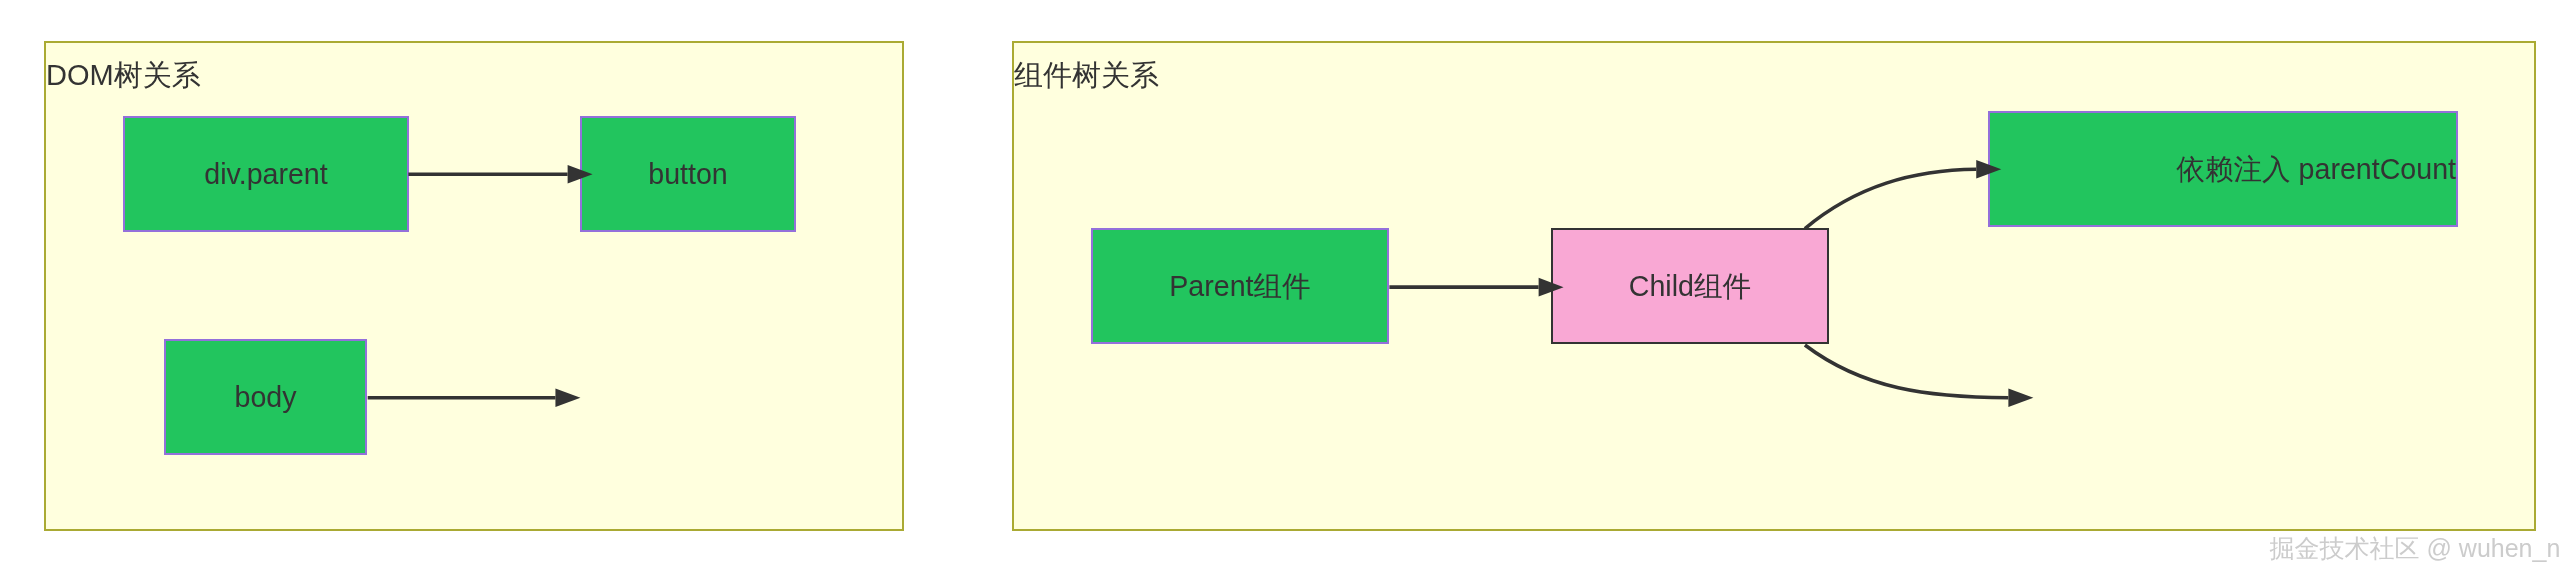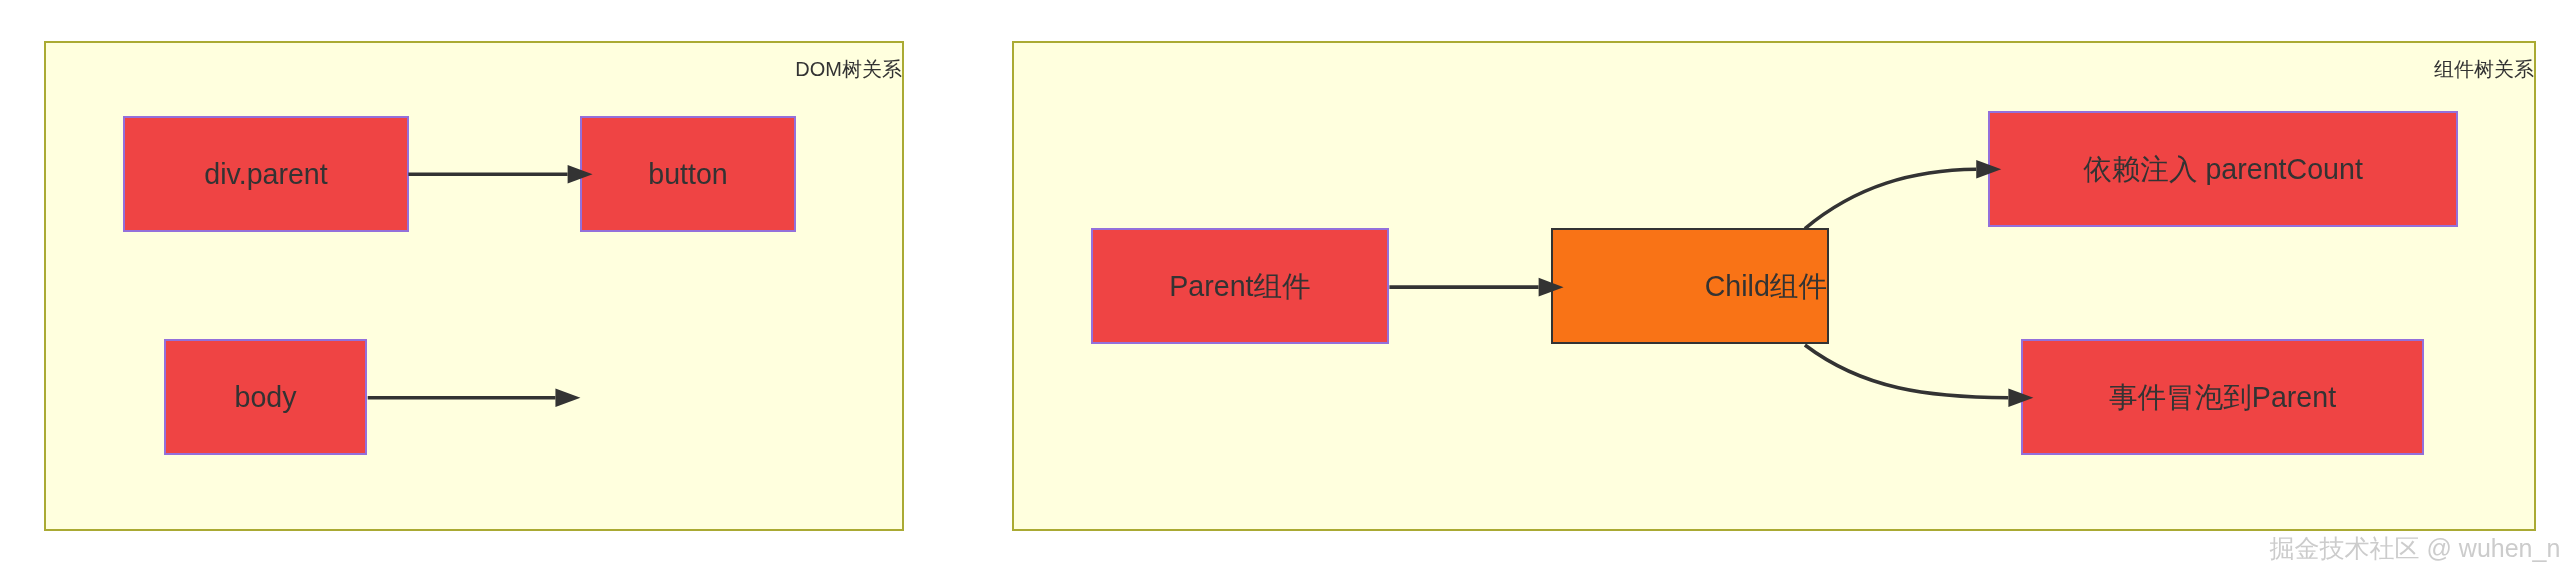--- a/index.html
+++ b/index.html
@@ -1,25 +1,25 @@
 <!DOCTYPE html>
 <html style="font-size:11.4px"><head>
 <meta charset="utf-8">
 <style>
   html,body{margin:0;padding:0;background:#ffffff;}
   body{width:2576px;height:575px;position:relative;font-family:"Liberation Sans","DejaVu Sans",sans-serif;overflow:hidden;}
   #stage{position:absolute;left:0;top:0;width:2576px;height:575px;}
 
   .cluster{position:absolute;background:#ffffde;border:2.1px solid #aaaa33;box-sizing:border-box;}
-  .cluster-title{position:absolute;top:13px;left:0;width:100%;text-align:right;
-    font-size:20px;color:#333333;white-space:nowrap;}
+  .cluster-title{position:absolute;top:13px;left:0;width:100%;text-align:left;
+    font-size:29px;color:#333333;white-space:nowrap;}
 
   .node{position:absolute;box-sizing:border-box;display:flex;align-items:center;justify-content:center;
-    background:#ef4444;border:2.1px solid #9370db;color:#333333;font-size:28.6px;white-space:nowrap;}
-  .node.hl{background:#f97316;border:2.1px solid #333333;justify-content:flex-end;}
+    background:#22c55e;border:2.1px solid #9370db;color:#333333;font-size:28.6px;white-space:nowrap;}
+  .node.hl{background:#f9a8d4;border:2.1px solid #333333;}
 
   svg.edges{position:absolute;left:0;top:0;width:2576px;height:575px;overflow:visible;pointer-events:none;}
   .edge{fill:none;stroke:#333333;stroke-width:5;}
   .arrowhead{fill:#333333;}
 
   .watermark{position:absolute;color:#cccccc;font-size:25px;white-space:nowrap;}
 </style>
 </head>
 <body>
 
@@ -47,27 +47,24 @@
   </div>
 
   <div class="node" style="left:1091px;top:228px;width:298px;height:116px;align-items:center;">
     <span>Parent组件</span>
   </div>
 
   <div class="node hl" style="left:1551px;top:228px;width:278px;height:116px;">
     <span>Child组件</span>
   </div>
 
-  <div class="node" style="left:1988px;top:111px;width:470px;height:116px;">
+  <div class="node" style="left:1988px;top:111px;width:470px;height:116px;justify-content:flex-end;">
     <span>依赖注入 parentCount</span>
   </div>
 
-  <div class="node" style="left:2021px;top:339px;width:403px;height:116px;">
-    <span>事件冒泡到Parent</span>
-  </div>
 
   <svg class="edges" viewBox="0 0 3608 805">
 
     <g>
       <path class="edge" d="M 572 244 L 795 244"></path>
       <polygon class="arrowhead" points="795,231 830,244 795,257"></polygon>
     </g>
 
     <g>
       <path class="edge" d="M 515 557 L 778 557"></path>

